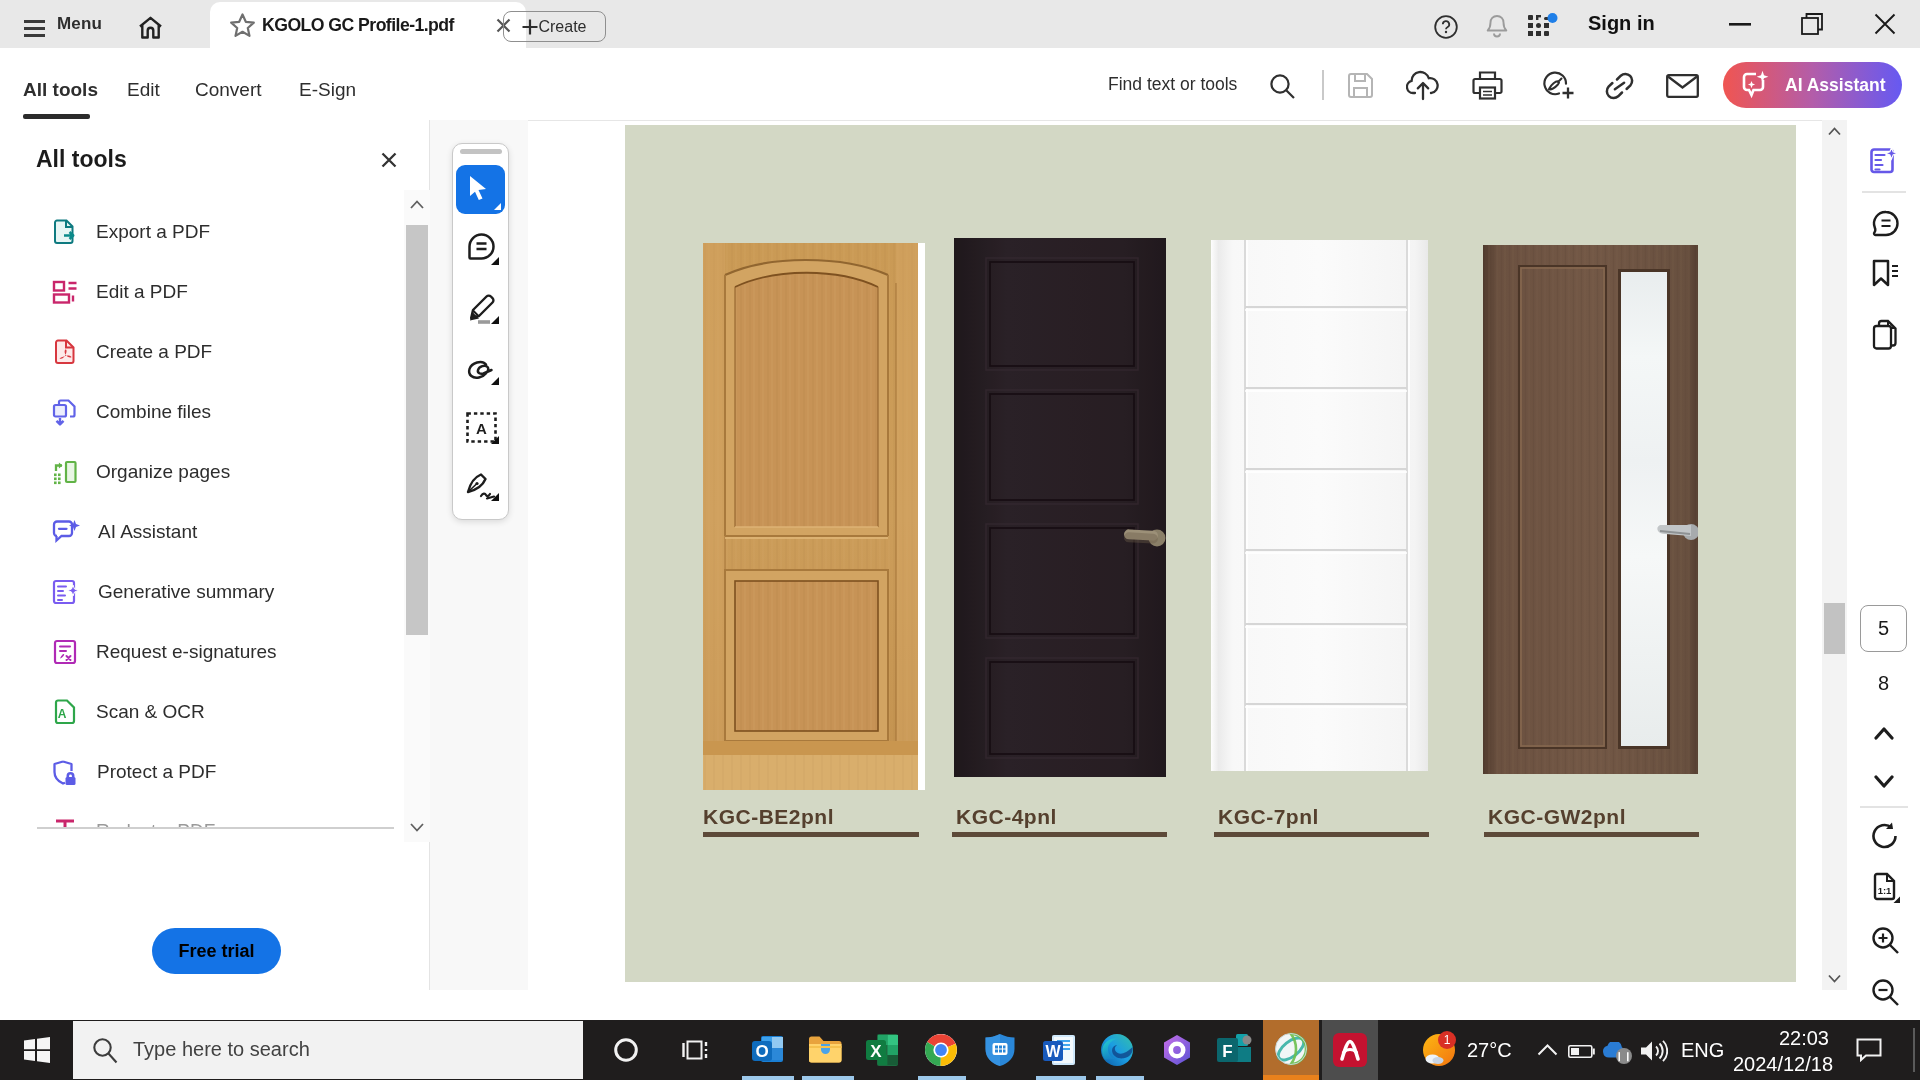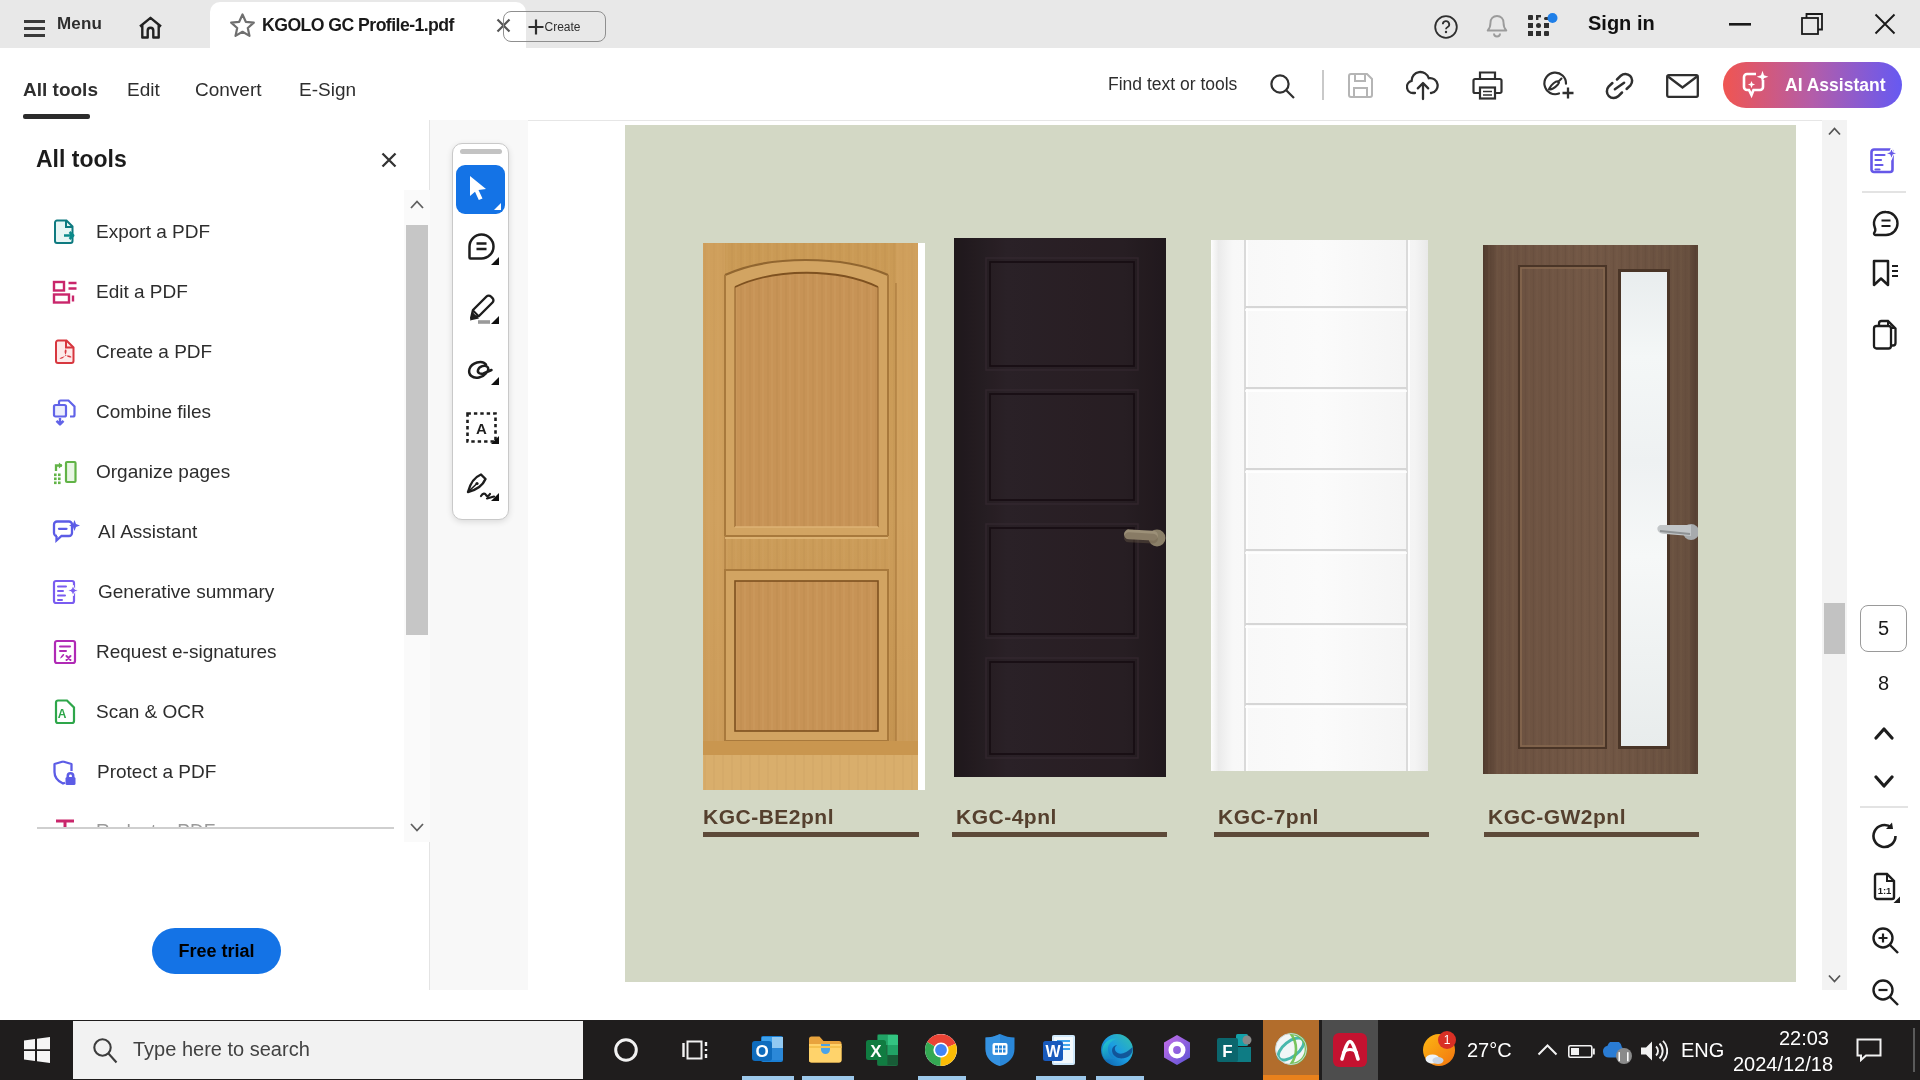--- a/index.html
+++ b/index.html
@@ -3,21 +3,21 @@
 <meta charset="utf-8">
 <style>
 * { margin:0; padding:0; box-sizing:border-box; }
 html,body { width:1920px; height:1080px; overflow:hidden; font-family:"Liberation Sans", sans-serif; }
 #app { position:relative; width:1920px; height:1080px; background:#ffffff; }
 .abs { position:absolute; }
 
 
 #titlebar { position:absolute; left:0; top:0; width:1920px; height:48px; background:#e8e8e8;padding-left:32px; }
 #tab { position:absolute; left:181px; top:2px; width:316px; height:46px; background:#ffffff; border-radius:10px 10px 0 0;margin-left:29px; }
-#createbtn { position:absolute; left:503px; top:11px; width:103px; height:31px; border:1.5px solid #8f8f8f; border-radius:8px; display:flex; align-items:center; justify-content:center; font-size:12px; color:#2e2e2e; }
+#createbtn { position:absolute; left:503px; top:11px; width:103px; height:31px; border:1.5px solid #8f8f8f; border-radius:8px; display:flex; align-items:center; justify-content:center; font-size:16px; color:#2e2e2e; }
 
 
 #toolbar2 { position:absolute; left:0; top:48px; width:1920px; height:72px; background:#ffffff; }
 .tbtab { position:absolute; top:6px; height:72px; display:flex; align-items:center; font-size:19px; color:#2e2e2e; }
 
 
 #main { position:absolute; left:0; top:120px; width:1920px; height:900px; background:#ffffff; }
 #panelgray { position:absolute; left:429px; top:0; width:99px; height:870px; background:#f8f8f8; border-left:1.5px solid #e4e4e4; }
 #docwhite { position:absolute; left:528px; top:0; width:1294px; height:870px; background:#ffffff; }
 #page { position:absolute; left:625px; top:5px; width:1171px; height:857px; background:#d3d8c5; }

